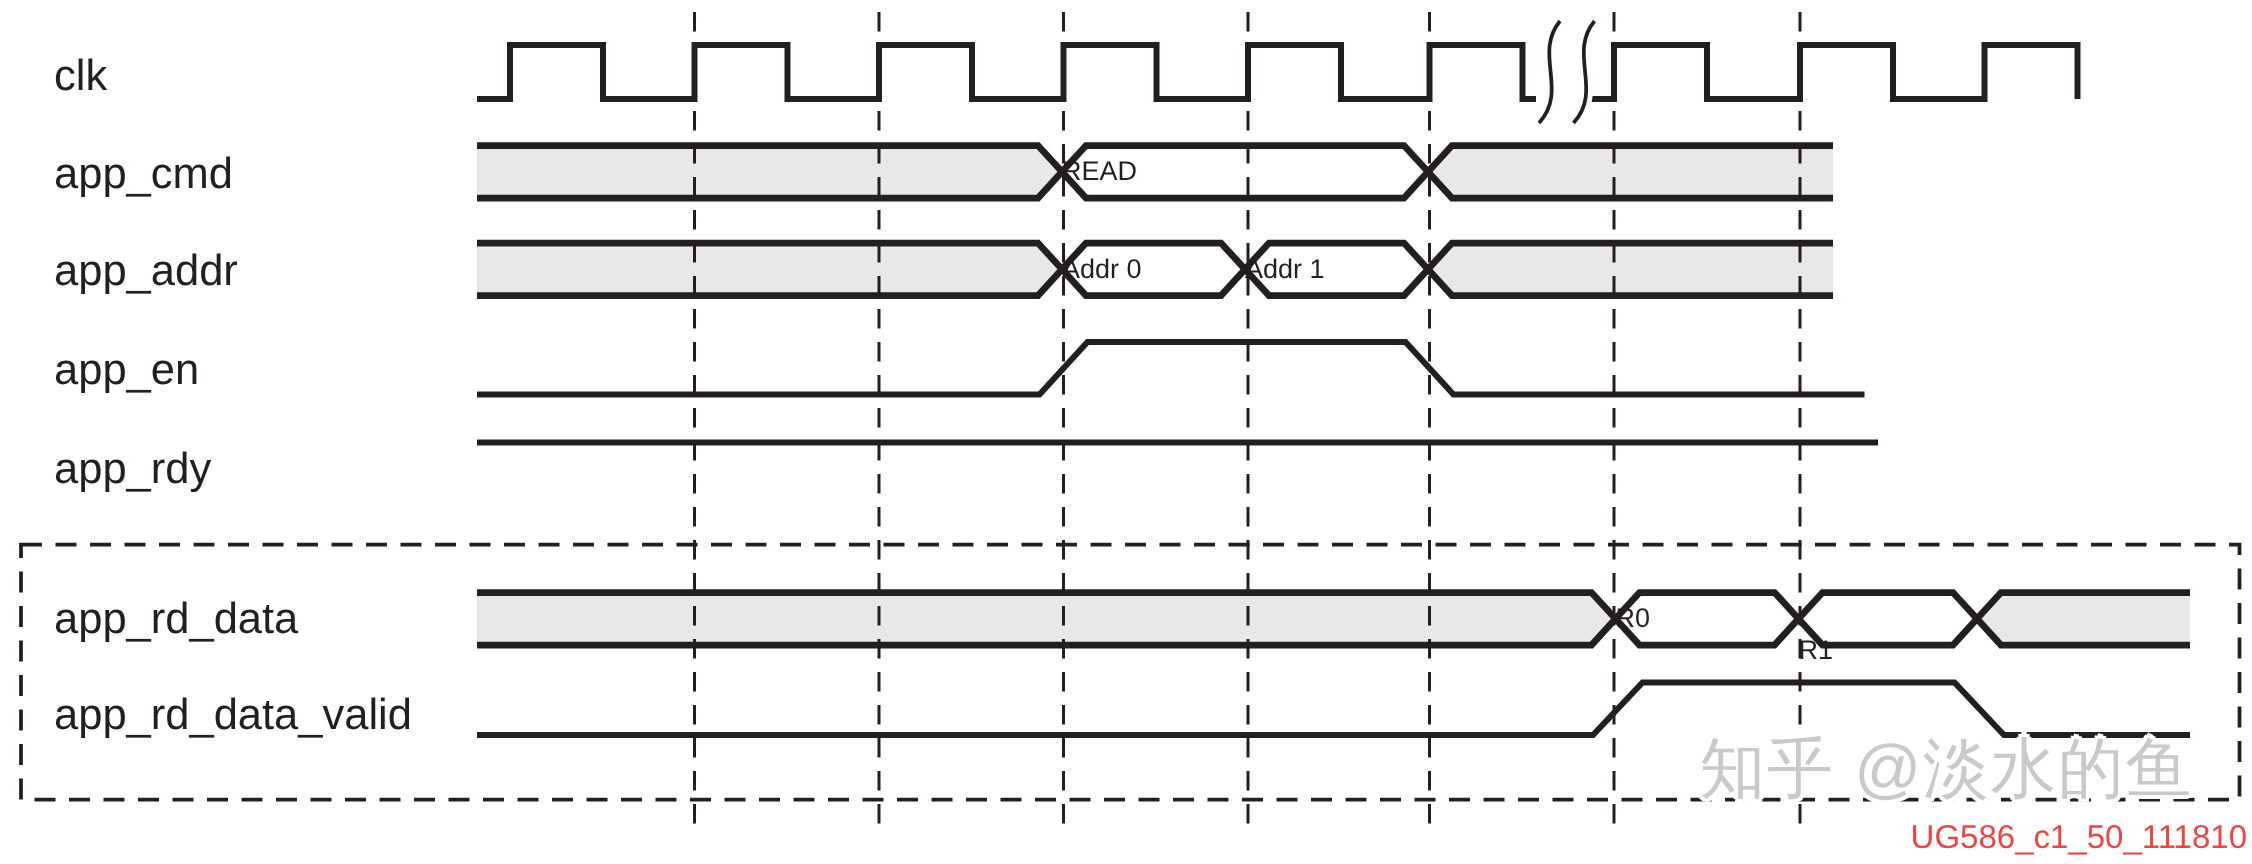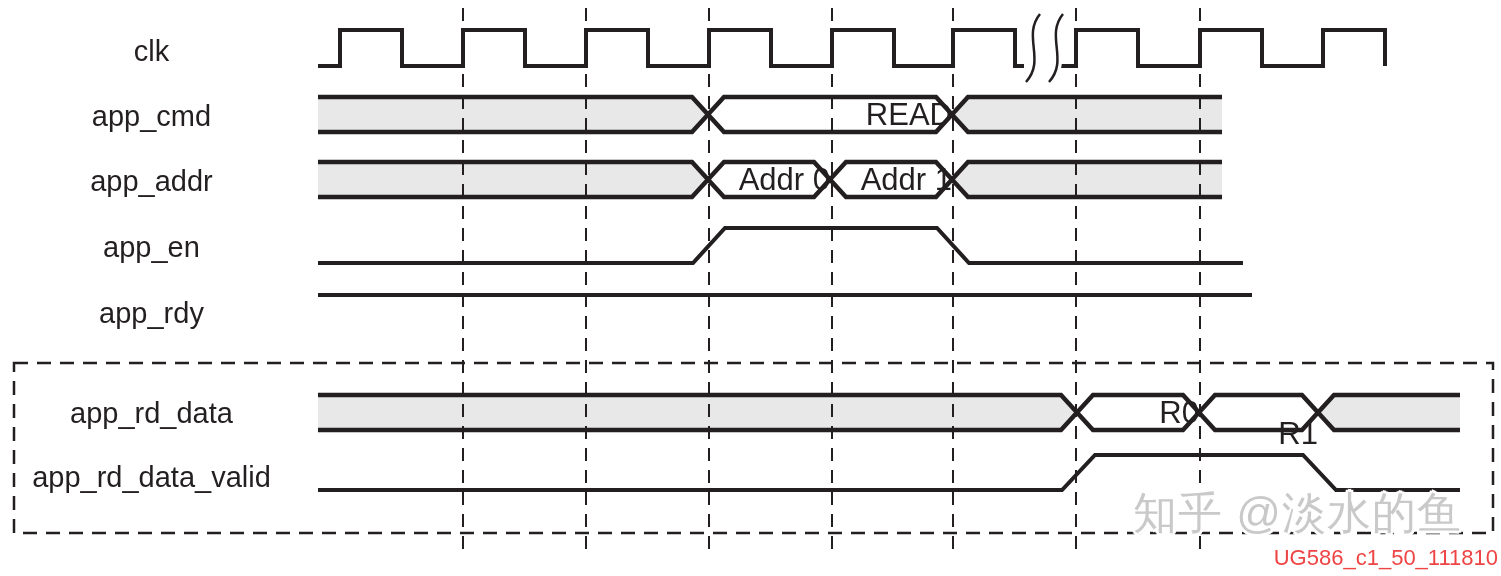--- a/index.html
+++ b/index.html
@@ -6,28 +6,28 @@
   .stage{
     position:relative;
     width:1501px;height:576px;
     background:#ffffff;
     font-family:"Liberation Sans", sans-serif;
     overflow:hidden;
   }
   .stage svg{position:absolute;left:0;top:0;}
   .sig-label{
     position:absolute;left:0;width:303px;
-    text-align:center;
+    text-align:left;
     font-size:29px;line-height:31px;
-    color:#231f20;white-space:nowrap;
+    color:#231f20;white-space:nowrap;padding-left:36px;
   }
   .busval{
     position:absolute;
-    text-align:right;
-    font-size:31px;line-height:27px;
+    text-align:left;
+    font-size:18px;line-height:27px;
     color:#231f20;white-space:nowrap;
   }
   .watermark{
     position:absolute;left:1133px;top:489px;
     font-size:44px;line-height:48px;letter-spacing:1px;
     color:#c9c9c9;white-space:nowrap;
     text-shadow:
       2px 2px 0 #ffffff,-2px -2px 0 #ffffff,
       2px -2px 0 #ffffff,-2px 2px 0 #ffffff,
       0 3px 0 #ffffff,0 -3px 0 #ffffff,

